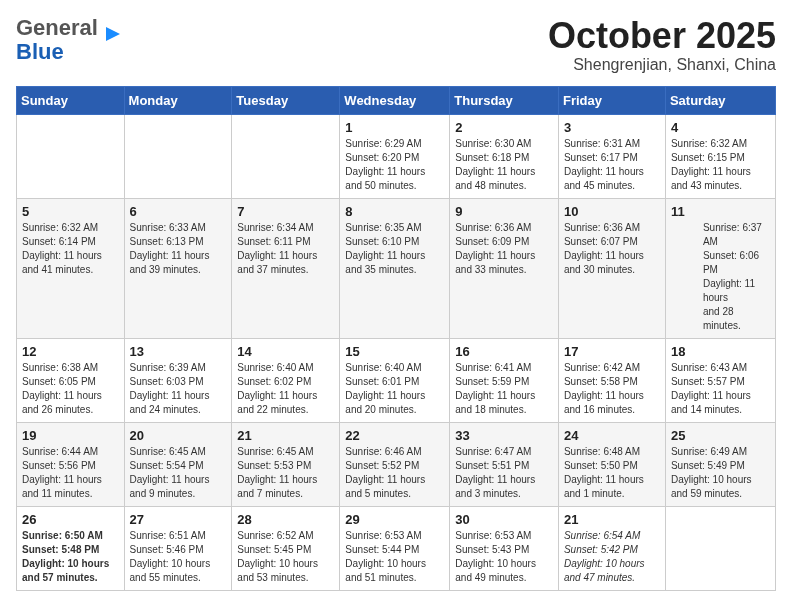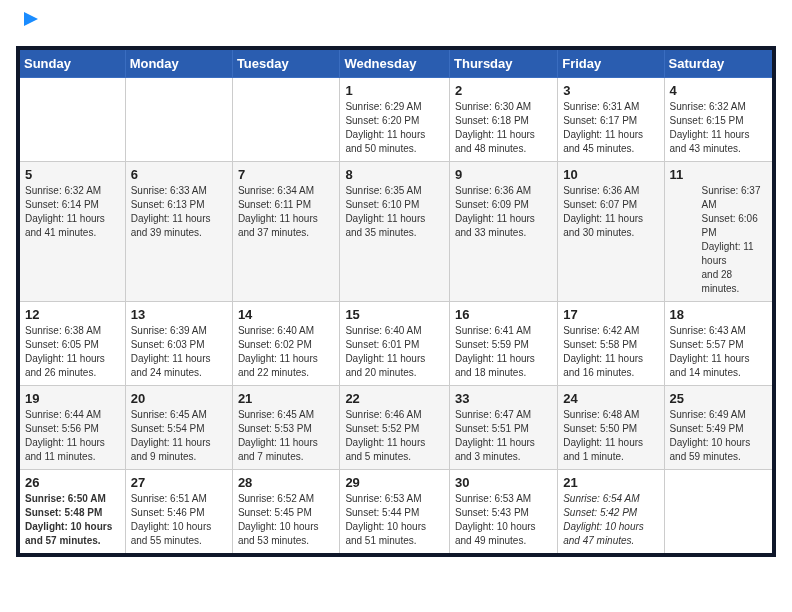--- a/index.html
+++ b/index.html
@@ -38,21 +38,21 @@
       color: #222;
       line-height: 1.1;
     }
     .location-title {
       font-size: 16px;
       color: #444;
     }
     .calendar {
       width: 100%;
       border-collapse: collapse;
-      border: 4px solid #0f172a;
+      border: 1px solid #0f172a;
     }
     .calendar thead tr {
       background-color: #2a5db0;
     }
     .calendar thead th {
       color: #fff;
       font-size: 13px;
       padding: 6px 4px;
       text-align: left;
       border: 1px solid #3a6dc0;
@@ -89,26 +89,34 @@
     .empty-cell {
       background: #f9f9f9;
     }
   </style>
 </head>
 <body>
 
 <div class="header">
   <div class="logo">
     <div style="display:flex;align-items:center;">
+      <span class="logo-text">
+        <span class="logo-general">General</span><br>
+        <span class="logo-blue">Blue</span>
+      </span>
       <div style="margin-left:4px;margin-top:-8px;">
         <svg width="22" height="22" viewBox="0 0 22 22">
           <polygon points="4,4 18,11 4,18" fill="#1a8cff"></polygon>
         </svg>
       </div>
     </div>
+  </div>
+  <div class="title-area">
+    <div class="month-title">October 2025</div>
+    <div class="location-title">Shengrenjian, Shanxi, China</div>
   </div>
 </div>
 
 <table class="calendar">
   <thead>
     <tr>
     <th>Sunday</th>
         <th>Monday</th>
         <th>Tuesday</th>
         <th>Wednesday</th>

